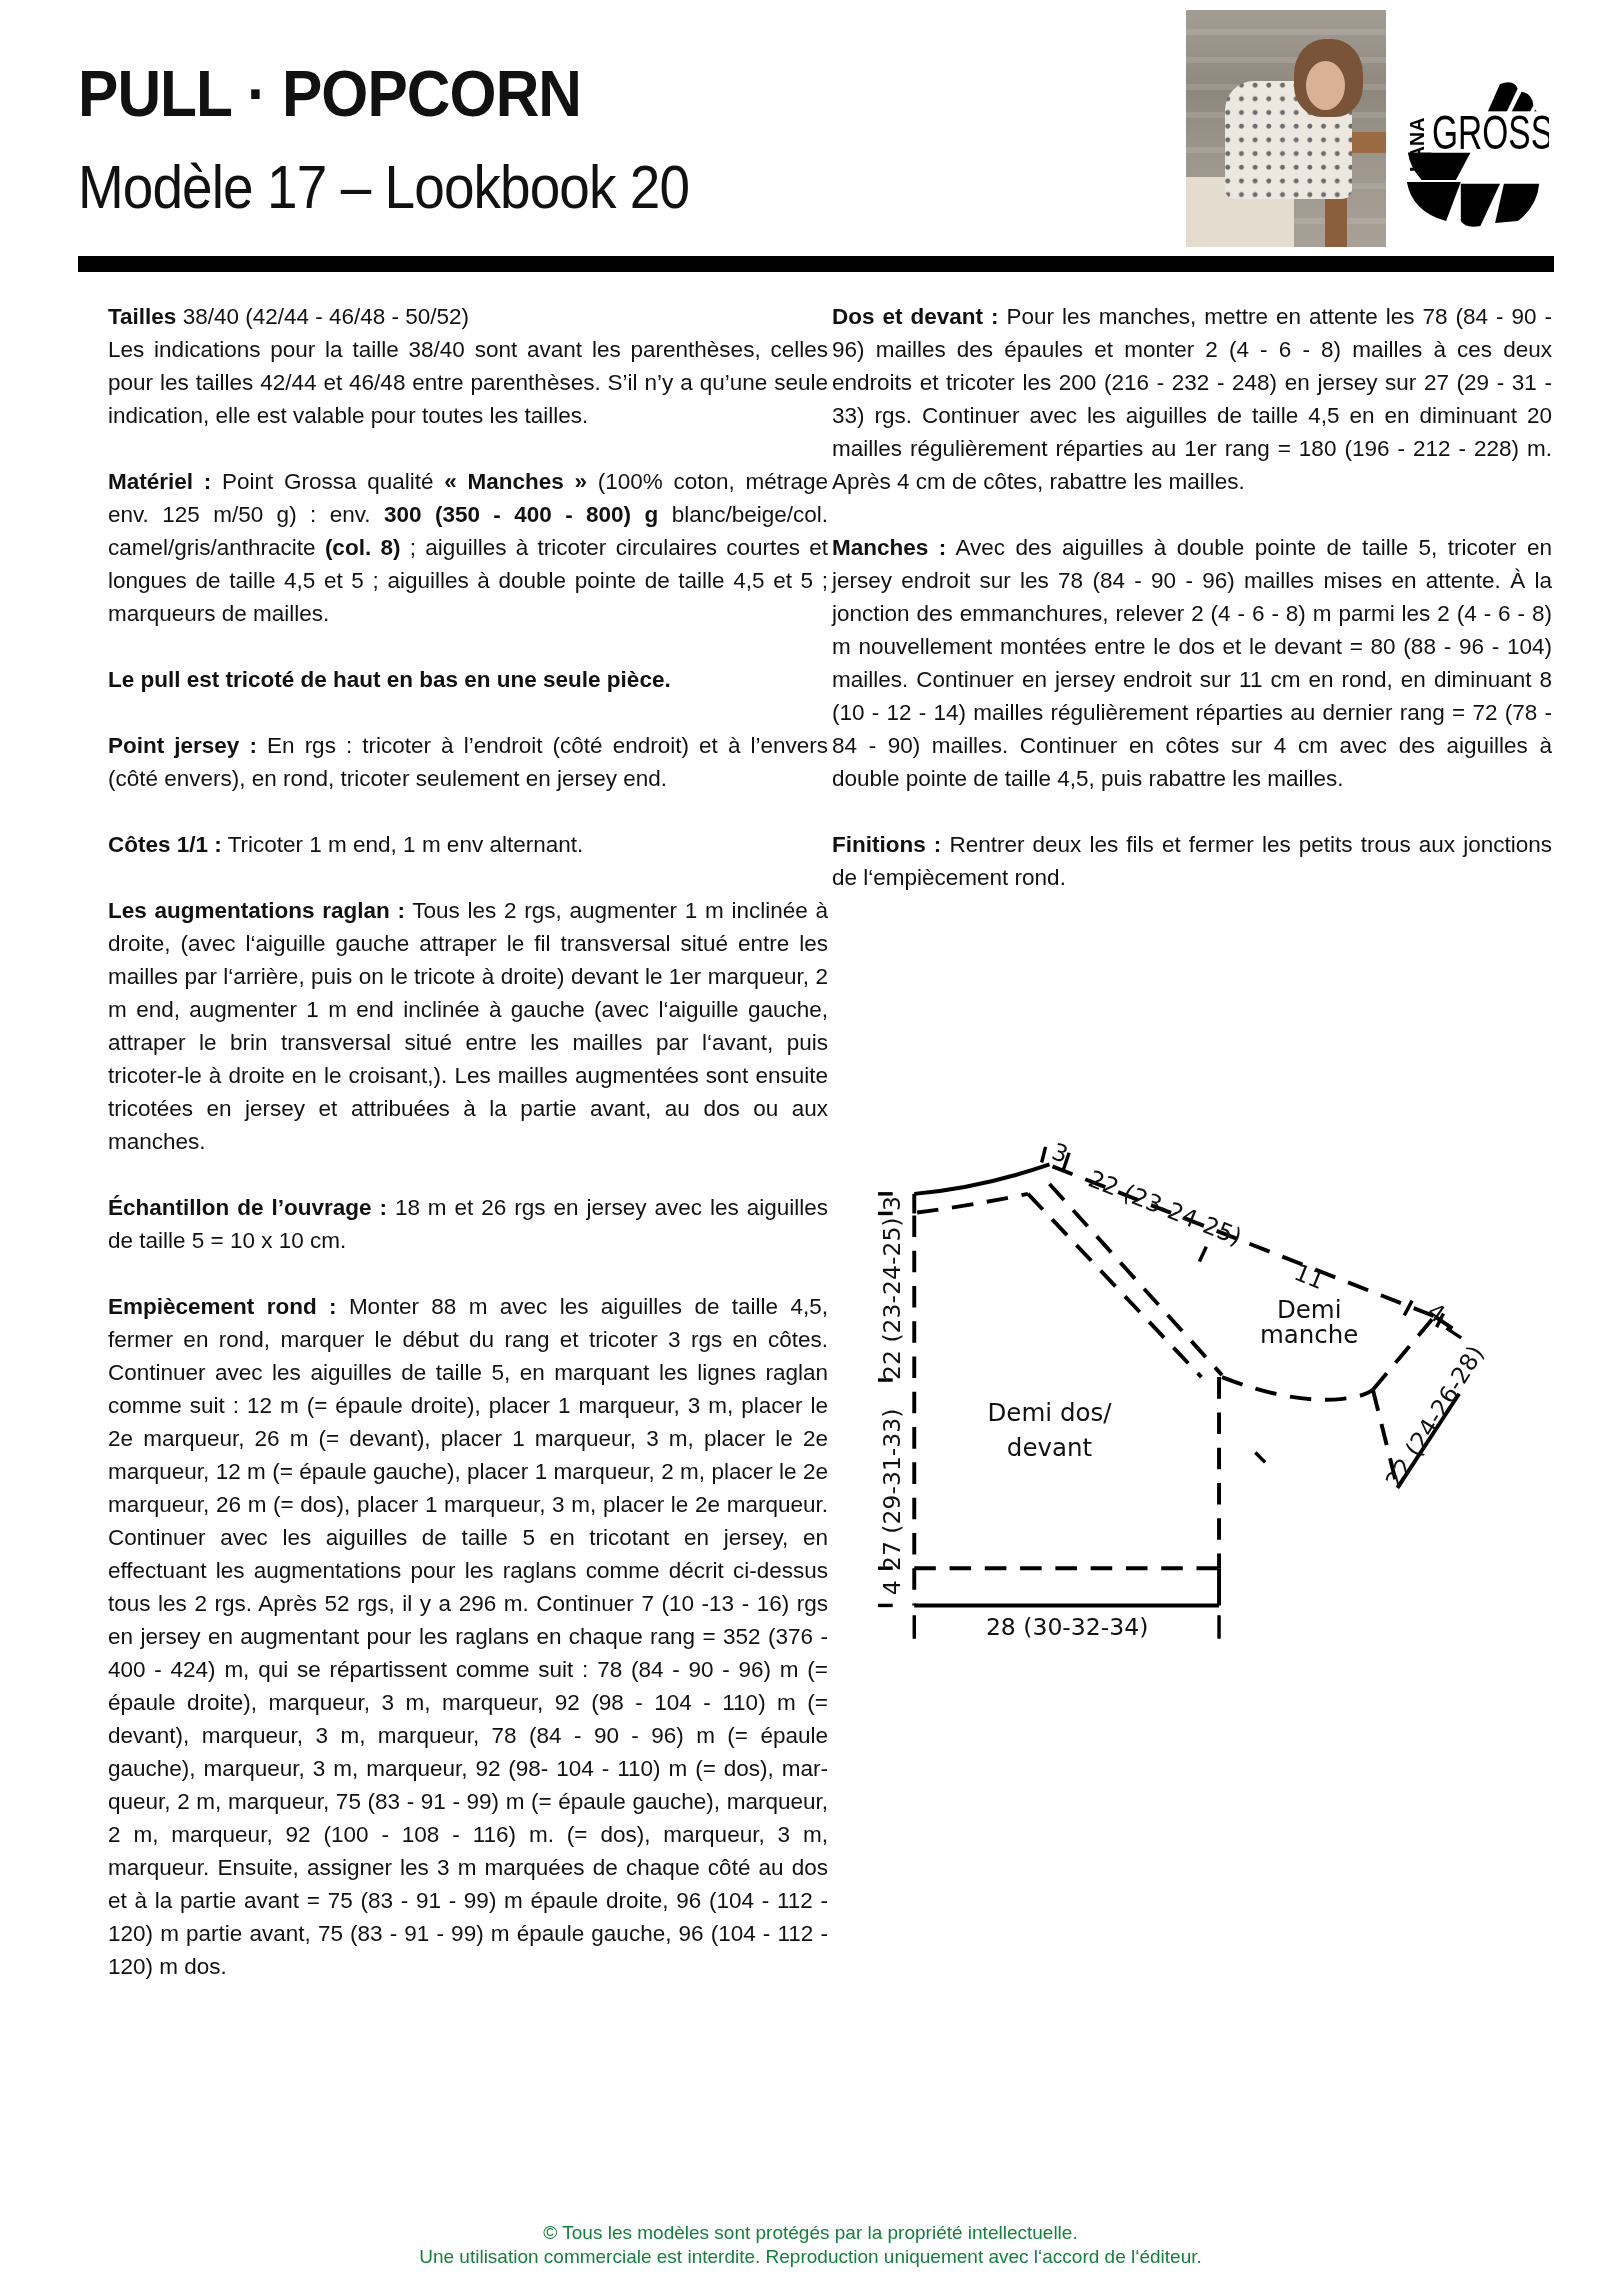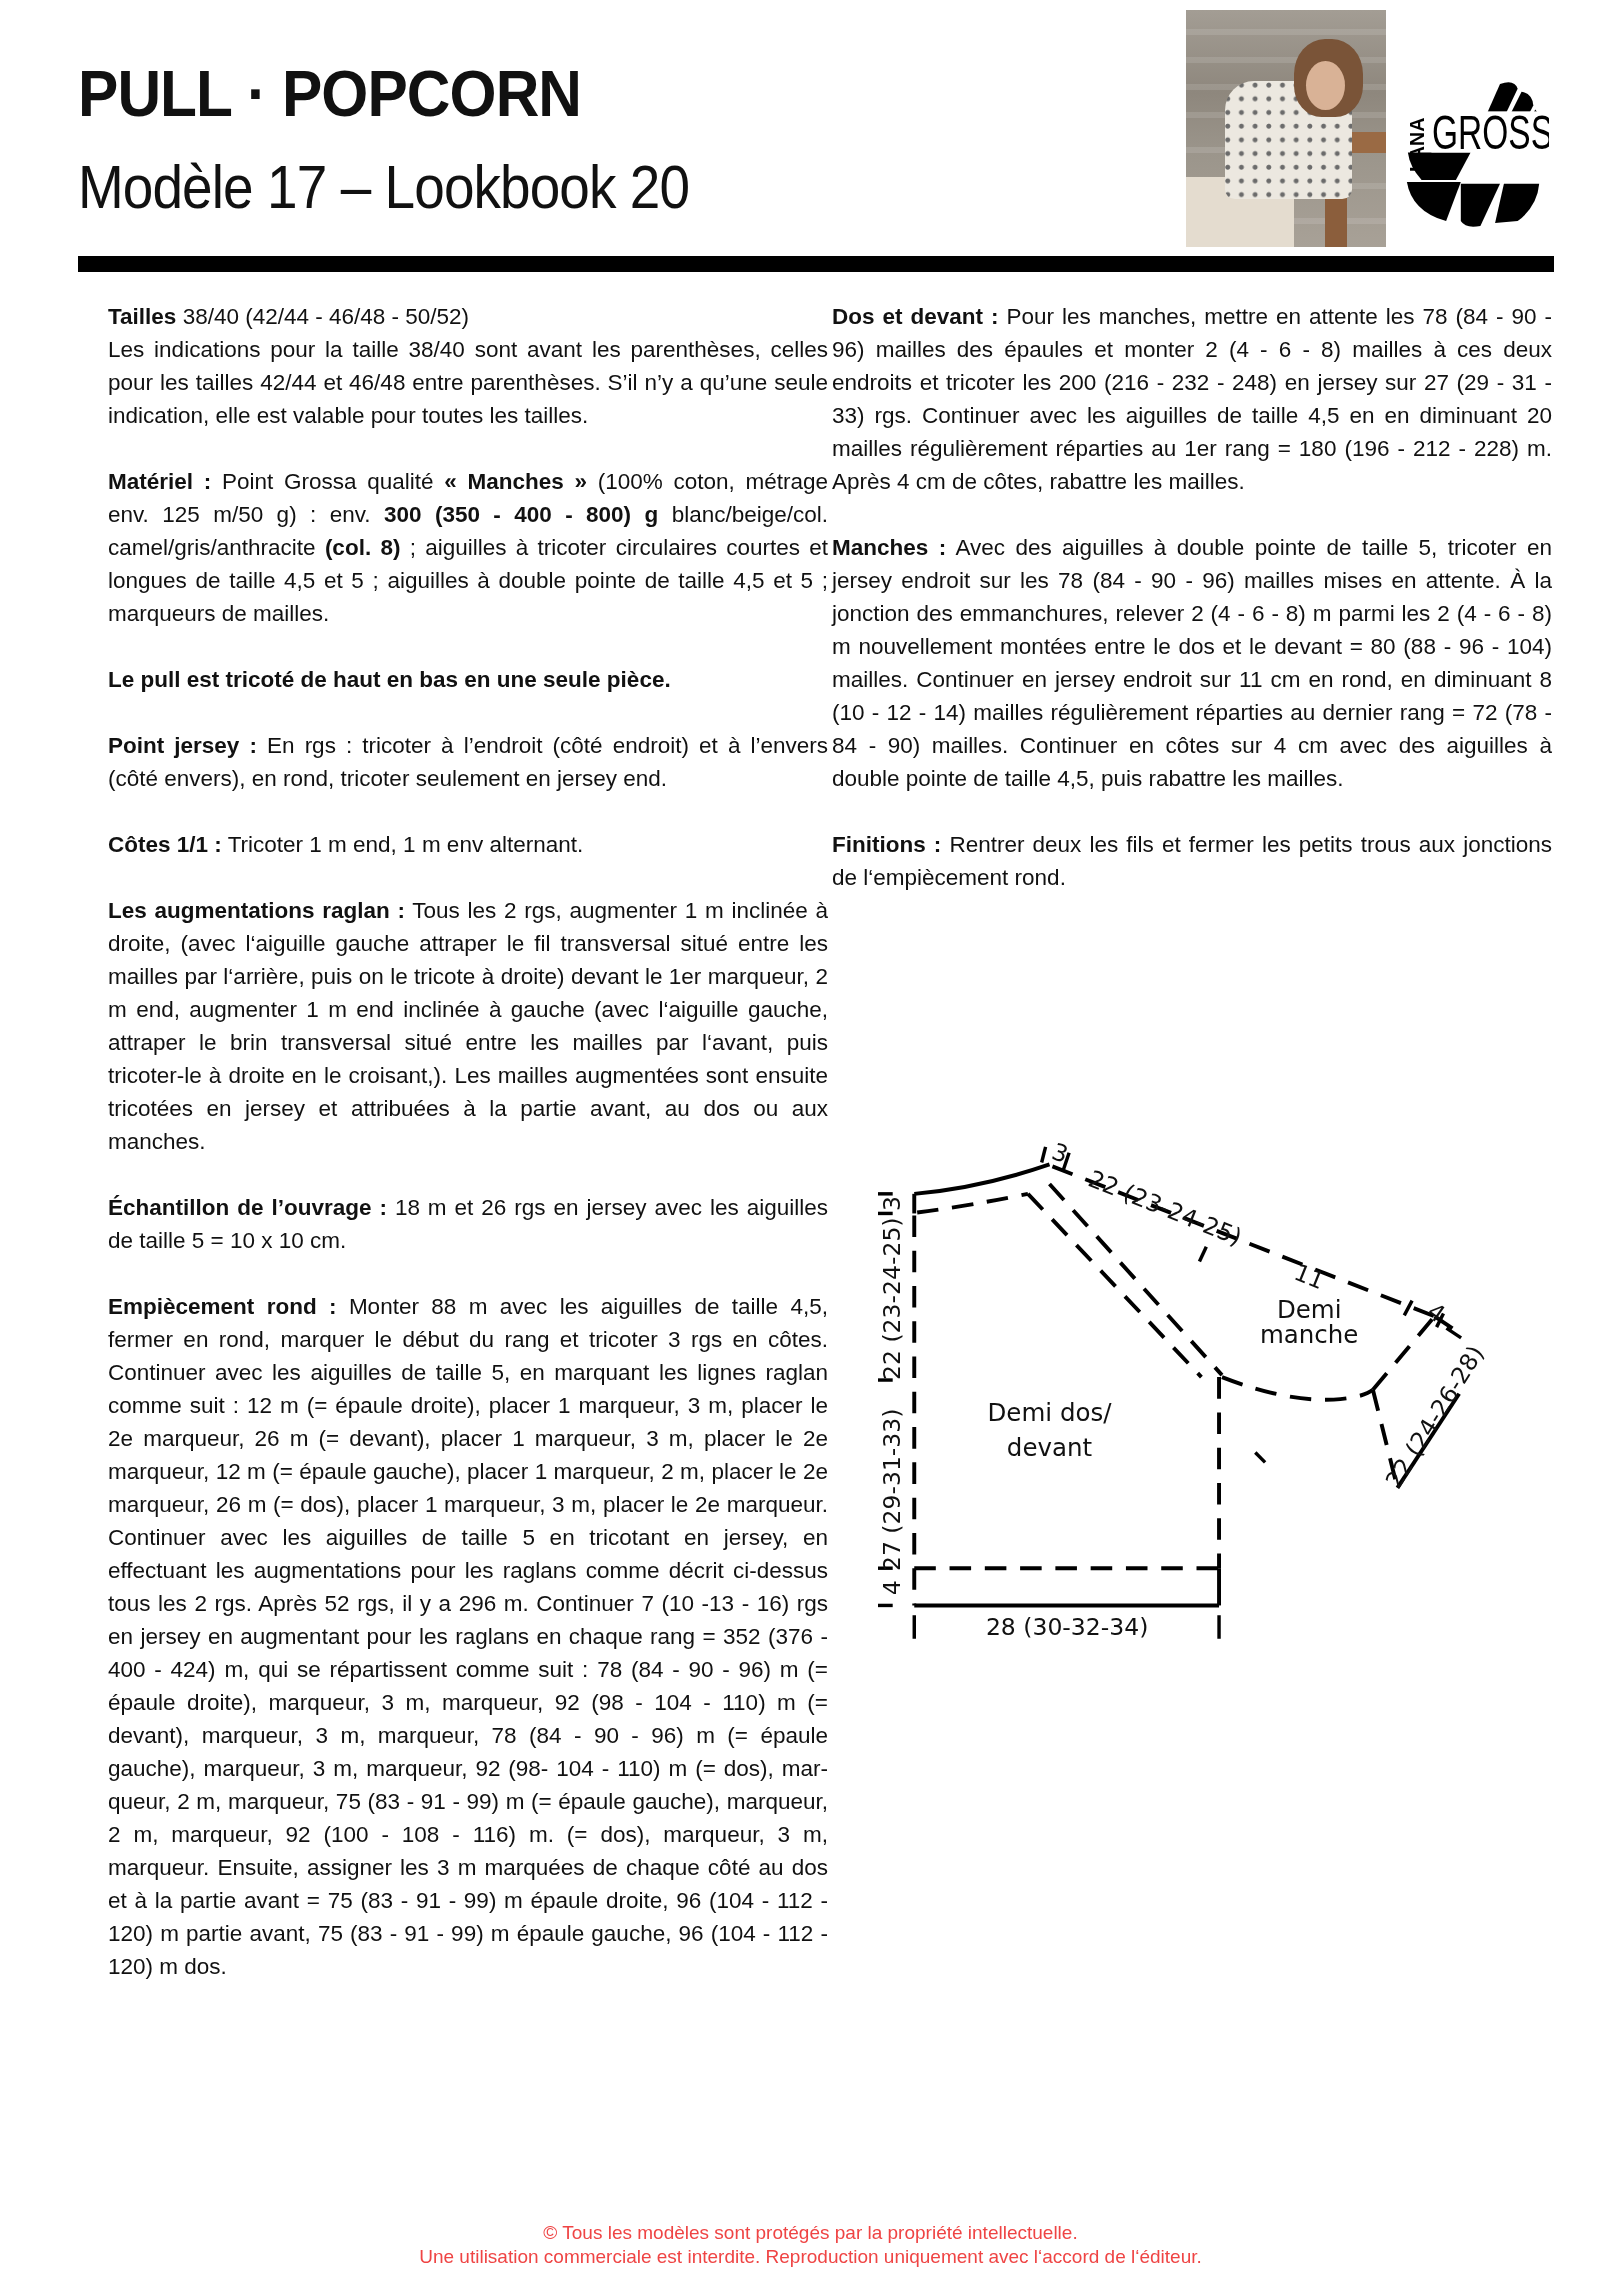--- a/index.html
+++ b/index.html
@@ -37,21 +37,21 @@
   .col { position: absolute; top: 300px; width: 720px; font-size: 22.5px; line-height: 33px; }
   .col.left { left: 78px; margin-left: 30px; }
   .col.right { left: 832px; }
   .col p { margin: 0 0 33px 0; text-align: justify; hyphens: manual; }
   .col b { font-weight: bold; }
 
   .diagram { position: absolute; left: 863px; top: 1137px; width: 667px; height: 686px; }
   .diagram text { font-family: "DejaVu Sans", sans-serif; font-size: 24px; fill: #111; }
   .diagram .lbl { font-family: "DejaVu Sans", sans-serif; font-size: 25px; fill: #111; }
 
-  .footer { position: absolute; left: 0; width: 1621px; text-align: center; font-size: 19px; line-height: 23.5px; top: 2221px; color: #ef4444; }
+  .footer { position: absolute; left: 0; width: 1621px; text-align: center; font-size: 19px; line-height: 23.5px; top: 2221px; color: #15803d; }
 </style>
 </head>
 <body>
 
 <div class="title">PULL · POPCORN</div>
 <div class="subtitle">Modèle 17 – Lookbook 20</div>
 
 <div class="photo">
   <div class="wall-stripe" style="top:19.6px"></div>
   <div class="wall-stripe" style="top:47px"></div>

